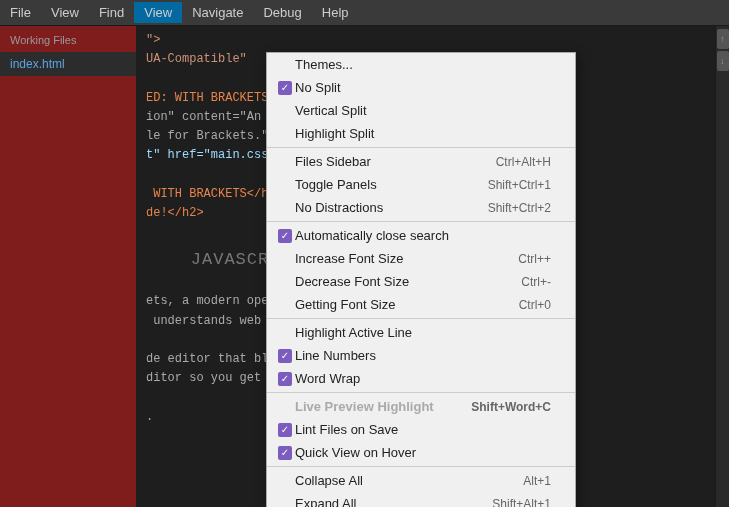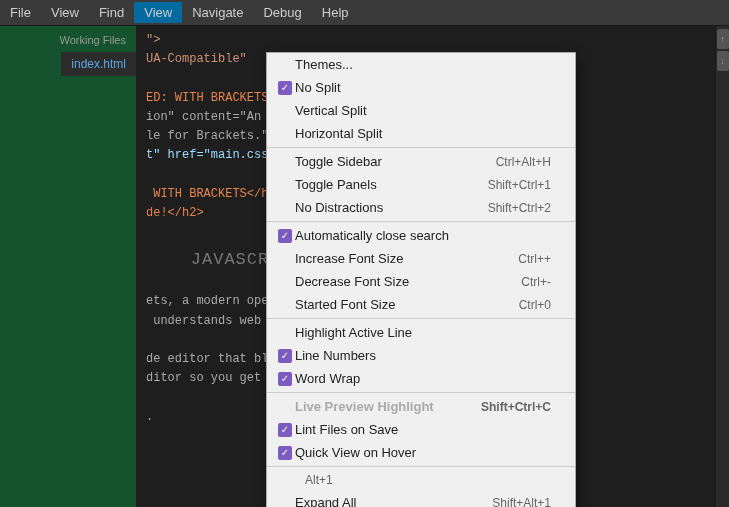--- a/index.html
+++ b/index.html
@@ -40,35 +40,33 @@
     
     #main {
       display: flex;
       flex: 1;
       overflow: hidden;
     }
 
     
     #sidebar {
       width: 136px;
-      background: #14532d;
+      background: #7f1d1d;
       flex-shrink: 0;
       display: flex;
       flex-direction: column;
-      align-items: flex-end;
     }
     #working-files-header {
       padding: 8px 10px 6px;
       font-size: 11px;
       color: #999;
       text-transform: none;
     }
     #file-list {
       list-style: none;
-      margin-left: 24px;
     }
     .file-item {
       padding: 5px 10px;
       cursor: pointer;
       font-size: 12px;
     }
     .file-item.active {
       background: #2c2c2c;
       color: #5ba4e5;
     }
@@ -223,26 +221,26 @@
               <span class="checkmark">✓</span>
             </span>
             <span class="label">No Split</span>
           </div>
           <div class="menu-row">
             <span class="check-area"></span>
             <span class="label">Vertical Split</span>
           </div>
           <div class="menu-row">
             <span class="check-area"></span>
-            <span class="label">Horizontal Split</span>
-          </div>
-          <div class="menu-separator"></div>
-          <div class="menu-row">
-            <span class="check-area"></span>
-            <span class="label">Toggle Sidebar</span>
+            <span class="label">Highlight Split</span>
+          </div>
+          <div class="menu-separator"></div>
+          <div class="menu-row">
+            <span class="check-area"></span>
+            <span class="label">Files Sidebar</span>
             <span class="shortcut">Ctrl+Alt+H</span>
           </div>
           <div class="menu-row">
             <span class="check-area"></span>
             <span class="label">Toggle Panels</span>
             <span class="shortcut">Shift+Ctrl+1</span>
           </div>
           <div class="menu-row">
             <span class="check-area"></span>
             <span class="label">No Distractions</span>
@@ -260,21 +258,21 @@
             <span class="label">Increase Font Size</span>
             <span class="shortcut">Ctrl++</span>
           </div>
           <div class="menu-row">
             <span class="check-area"></span>
             <span class="label">Decrease Font Size</span>
             <span class="shortcut">Ctrl+-</span>
           </div>
           <div class="menu-row">
             <span class="check-area"></span>
-            <span class="label">Started Font Size</span>
+            <span class="label">Getting Font Size</span>
             <span class="shortcut">Ctrl+0</span>
           </div>
           <div class="menu-separator"></div>
           <div class="menu-row">
             <span class="check-area"></span>
             <span class="label">Highlight Active Line</span>
           </div>
           <div class="menu-row">
             <span class="check-area">
               <span class="checkmark">✓</span>
@@ -284,37 +282,38 @@
           <div class="menu-row">
             <span class="check-area">
               <span class="checkmark">✓</span>
             </span>
             <span class="label">Word Wrap</span>
           </div>
           <div class="menu-separator"></div>
           <div class="menu-row disabled">
             <span class="check-area"></span>
             <span class="label">Live Preview Highlight</span>
-            <span class="shortcut">Shift+Ctrl+C</span>
+            <span class="shortcut">Shift+Word+C</span>
           </div>
           <div class="menu-row">
             <span class="check-area">
               <span class="checkmark">✓</span>
             </span>
             <span class="label">Lint Files on Save</span>
           </div>
           <div class="menu-row">
             <span class="check-area">
               <span class="checkmark">✓</span>
             </span>
             <span class="label">Quick View on Hover</span>
           </div>
           <div class="menu-separator"></div>
           <div class="menu-row">
             <span class="check-area"></span>
+            <span class="label">Collapse All</span>
             <span class="shortcut">Alt+1</span>
           </div>
           <div class="menu-row">
             <span class="check-area"></span>
             <span class="label">Expand All</span>
             <span class="shortcut">Shift+Alt+1</span>
           </div>
         </div>
     </div>
 

